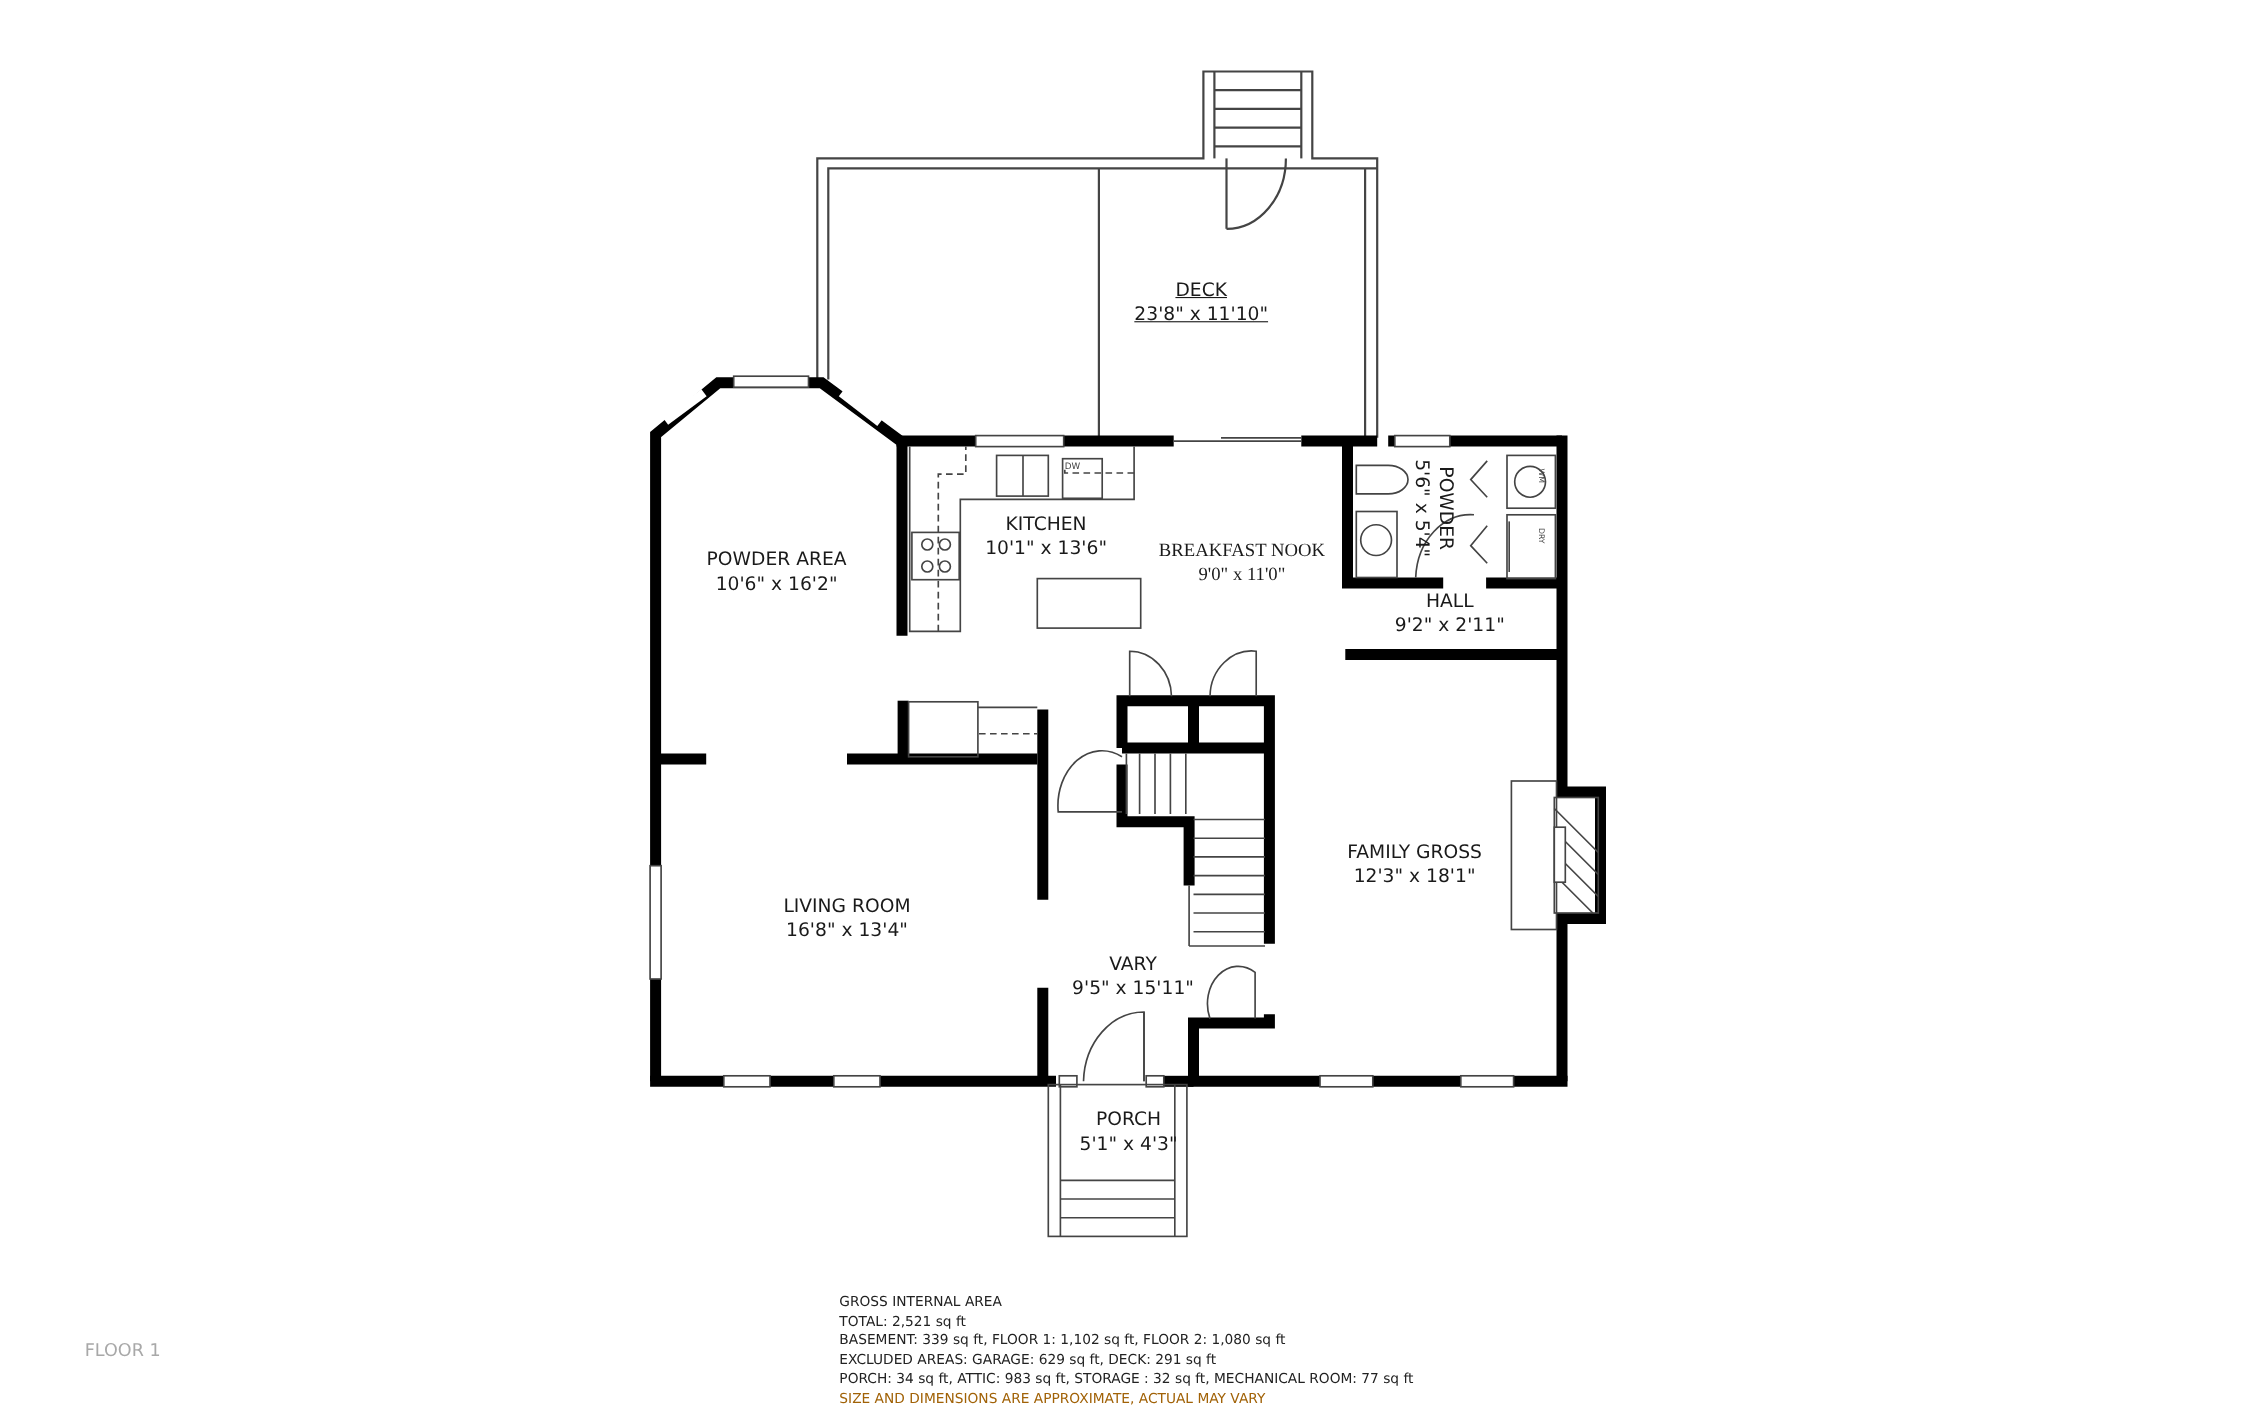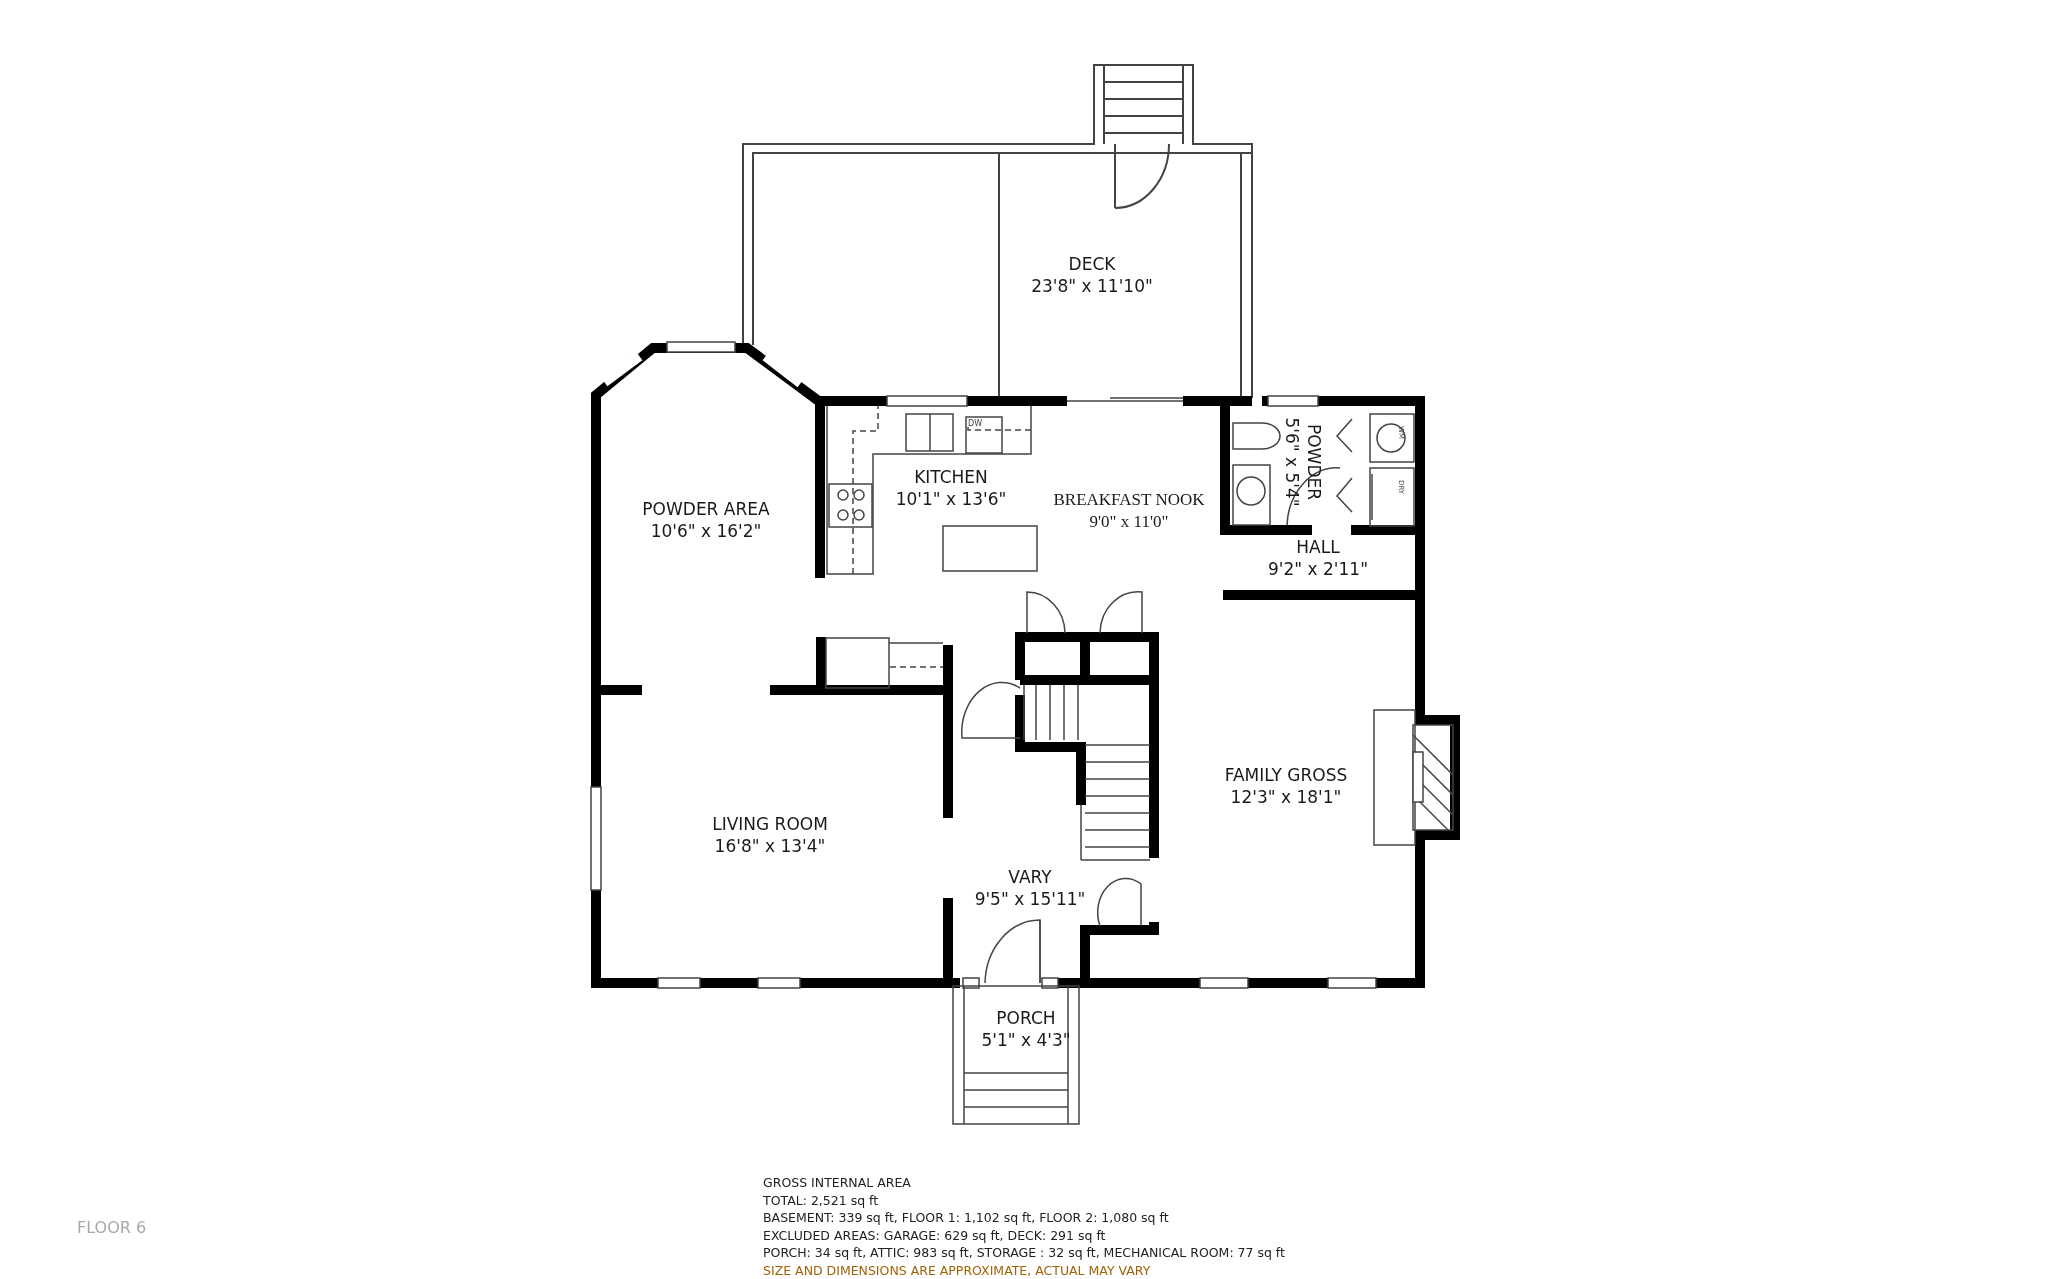--- a/index.html
+++ b/index.html
@@ -163,21 +163,21 @@
   <g fill="none" stroke="#444" stroke-width="1.5">
     <rect x="953" y="986" width="126" height="138"></rect>
     <line x1="964" y1="986" x2="964" y2="1124"></line>
     <line x1="1068" y1="986" x2="1068" y2="1124"></line>
     <line x1="964" y1="1073" x2="1068" y2="1073"></line>
     <line x1="964" y1="1090" x2="1068" y2="1090"></line>
     <line x1="964" y1="1107" x2="1068" y2="1107"></line>
   </g>
 </svg>
 
-<div class="room-label" style="left:1092px;top:275px;">
+<div class="room-label" style="left:1092px;top:275px;text-decoration:underline;">
   <span>DECK</span>
   <span class="dim">23'8" x 11'10"</span>
 </div>
 <div class="room-label" style="left:706px;top:520px;">
   <span>POWDER AREA</span>
   <span class="dim">10'6" x 16'2"</span>
 </div>
 <div class="room-label" style="left:951px;top:488px;">
   <span>KITCHEN</span>
   <span class="dim">10'1" x 13'6"</span>
@@ -204,21 +204,21 @@
 </div>
 <div class="room-label" style="left:1030px;top:888px;">
   <span>VARY</span>
   <span class="dim">9'5" x 15'11"</span>
 </div>
 <div class="room-label" style="left:1016px;top:1029px;margin-left:10px;">
   <span>PORCH</span>
   <span class="dim">5'1" x 4'3"</span>
 </div>
 
-<div class="floor-label">FLOOR 6</div>
+<div class="floor-label">FLOOR 1</div>
 
 <div class="area-block">
   <div>GROSS INTERNAL AREA</div>
   <div>TOTAL: 2,521 sq ft</div>
   <div>BASEMENT: 339 sq ft, FLOOR 1: 1,102 sq ft, FLOOR 2: 1,080 sq ft</div>
   <div>EXCLUDED AREAS: GARAGE: 629 sq ft, DECK: 291 sq ft</div>
   <div>PORCH: 34 sq ft, ATTIC: 983 sq ft, STORAGE : 32 sq ft, MECHANICAL ROOM: 77 sq ft</div>
   <div class="disclaimer">SIZE AND DIMENSIONS ARE APPROXIMATE, ACTUAL MAY VARY</div>
 </div>
 

